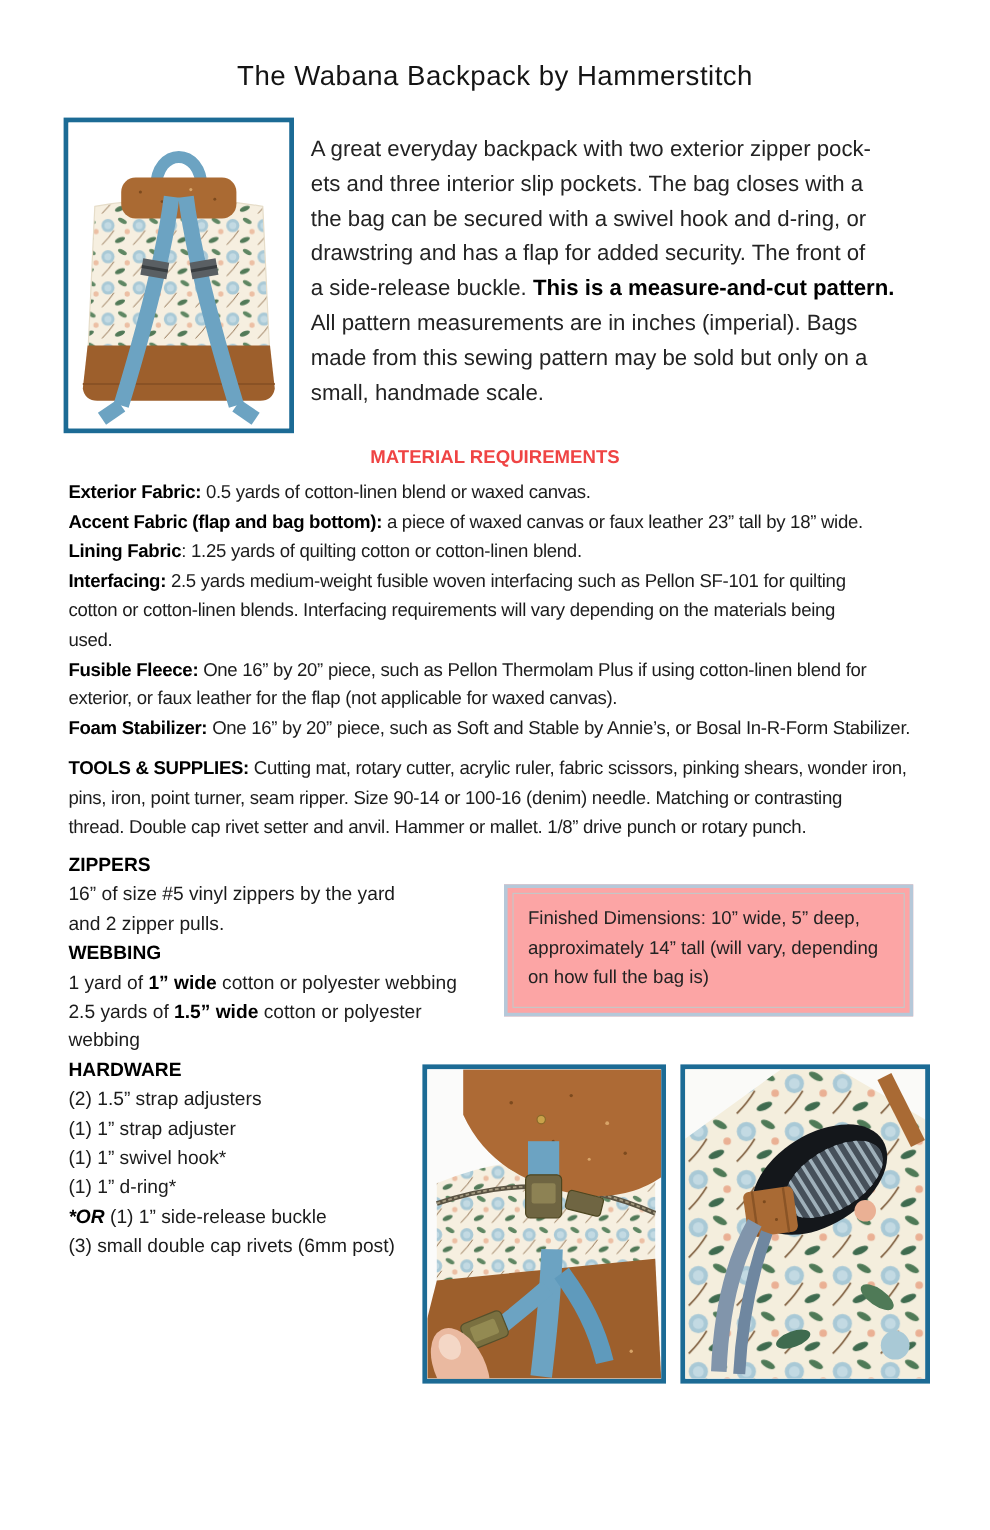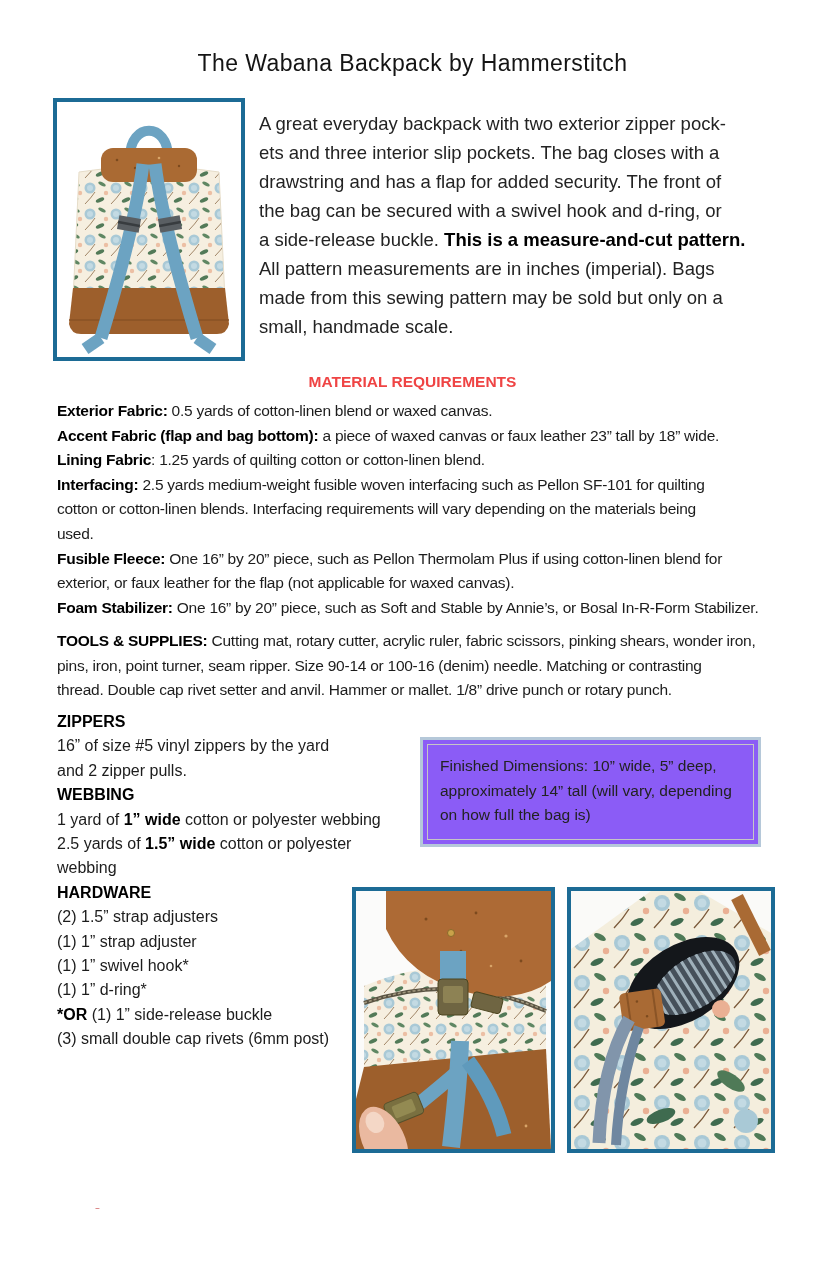--- a/index.html
+++ b/index.html
@@ -31,24 +31,24 @@
     white-space:nowrap; color:#1c1c1c;
   }
   .materials { top:399px; }
   .tools { top:629px; }
   .materials b, .tools b, .leftcol b { font-weight:bold; color:#000; }
   .leftcol {
     position:absolute; left:57px; top:710px; width:340px;
     font-size:16px; line-height:24.4px; white-space:nowrap; color:#1c1c1c;
   }
   .leftcol .hd { font-weight:bold; color:#000; }
-  .or-lbl { font-weight:bold; color:#000; }
+  .or-lbl { font-weight:bold; font-style:italic; color:#000; }
   .dims {
     position:absolute; left:420px; top:737px; width:341px;
-    border:3px solid var(--dims-border,#b5c8d9); background:#8b5cf6; padding:4px;
+    border:3px solid var(--dims-border,#b5c8d9); background:#fca5a5; padding:4px;
   }
   .dims-inner {
     border:1px solid #c6c6c6; padding:9px 12px 11px 12px;
     font-size:15.5px; line-height:24.5px; color:#222; white-space:normal;
   }
   .photo {
     position:absolute; top:887px; height:266px;
     border:4px solid var(--accent-teal,#1c6b95); background:#ffffff; overflow:hidden;
   }
   .photo-left  { left:352px; width:203px; }
@@ -100,22 +100,22 @@
       <g transform="translate(113,122) rotate(-10)">
         <rect x="-11" y="-7" width="22" height="14" fill="#5a5f63"></rect>
         <line x1="-11" y1="0" x2="11" y2="0" stroke="#383c3f" stroke-width="2.5"></line>
       </g>
     </svg>
   </div>
 
   <div class="intro">
     <div>A great everyday backpack with two exterior zipper pock-</div>
     <div>ets and three interior slip pockets.  The bag closes with a</div>
+    <div>the bag can be secured with a swivel hook and d-ring, or</div>
     <div>drawstring and has a flap for added security.  The front of</div>
-    <div>the bag can be secured with a swivel hook and d-ring, or</div>
     <div><span>a side-release buckle. </span><b>This is a measure-and-cut pattern.</b></div>
     <div>All pattern measurements are in inches (imperial).  Bags</div>
     <div>made from this sewing pattern may be sold but only on a</div>
     <div>small, handmade scale.</div>
   </div>
 
   <div class="mat-heading">MATERIAL REQUIREMENTS</div>
   <div class="materials">
     <div><b>Exterior Fabric:</b><span> 0.5 yards of cotton-linen blend or waxed canvas.</span></div>
     <div><b>Accent Fabric (flap and bag bottom):</b><span> a piece of waxed canvas or faux leather 23” tall by 18” wide.</span></div>

